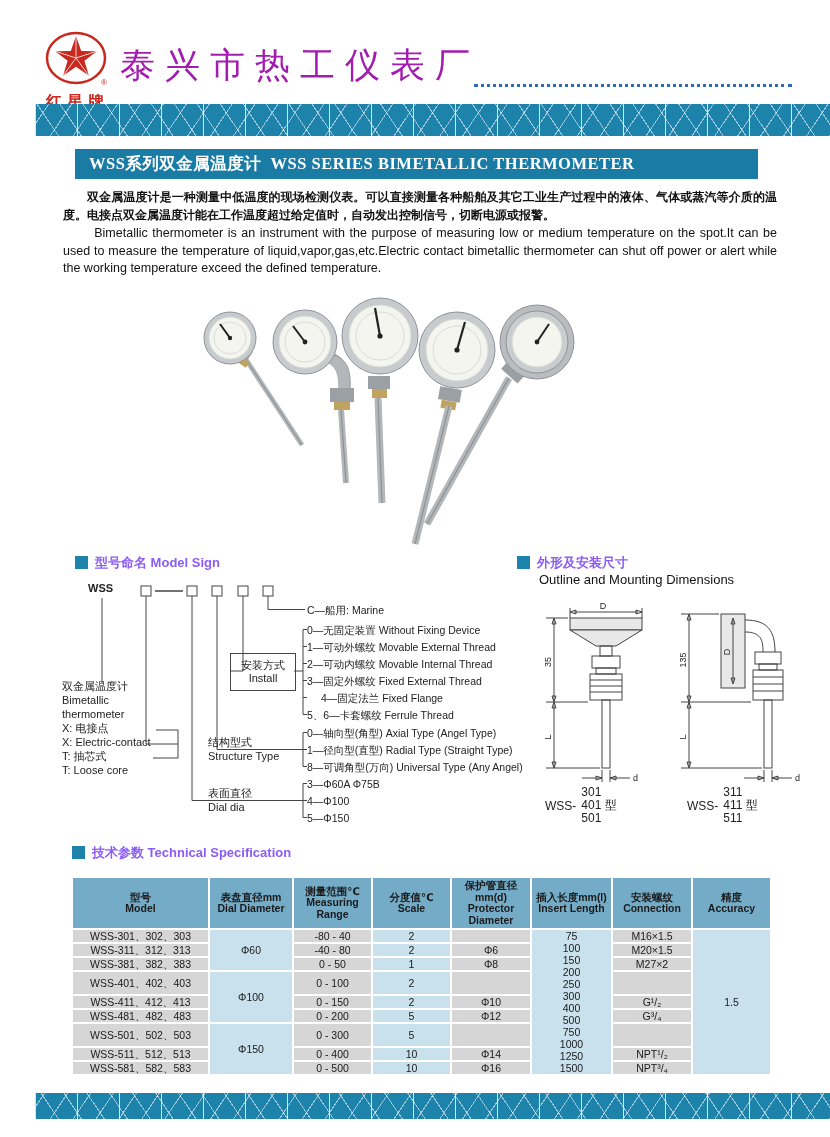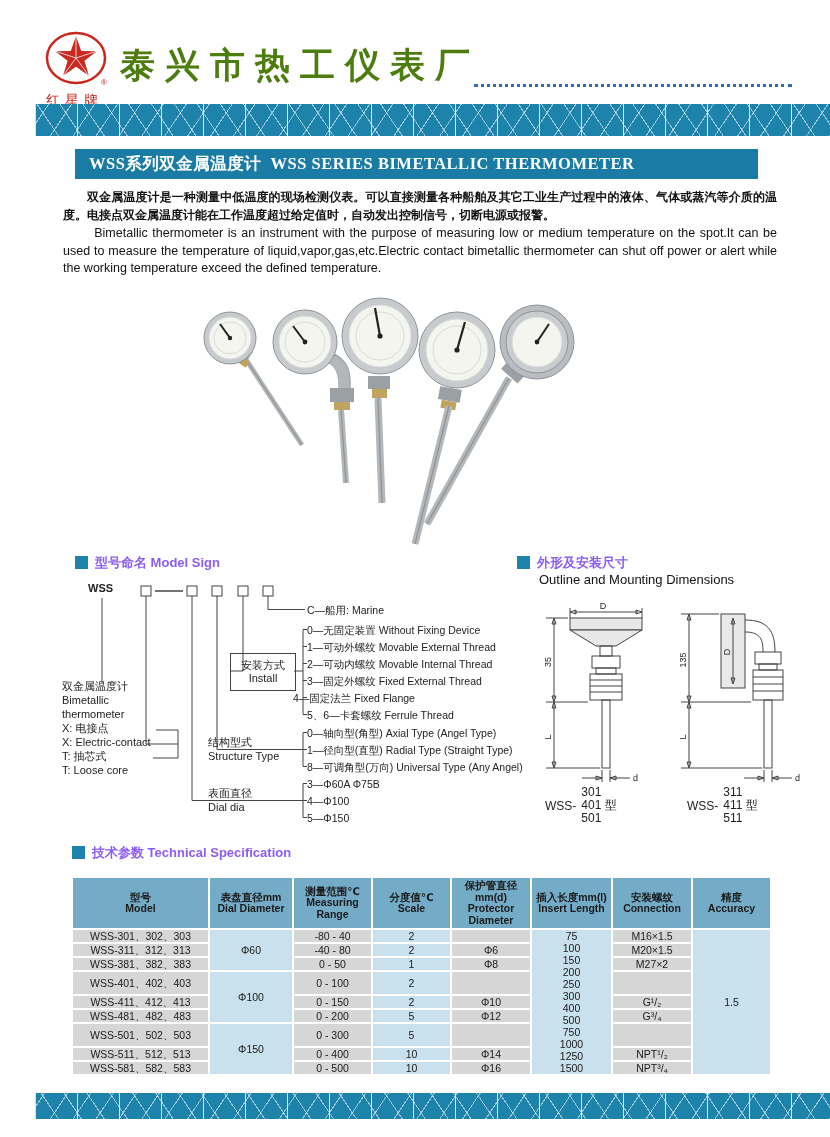--- a/index.html
+++ b/index.html
@@ -3,22 +3,22 @@
 <meta charset="utf-8">
 <style>
   html,body{margin:0;padding:0;background:#fff;}
   #page{position:relative;width:830px;height:1137px;background:#fff;overflow:hidden;
         font-family:"Liberation Sans","DejaVu Sans",sans-serif;color:#111;}
   .abs{position:absolute;}
   .pre{white-space:pre-line;}
   .nw{white-space:nowrap;}
 
   
-  .company{font-size:35px;font-weight:bold;letter-spacing:10px;color:#4d7c0f;}
-  .brand-text{font-size:14px;font-weight:normal;color:#C8281E;letter-spacing:5px;}
+  .company{font-size:35px;font-weight:normal;letter-spacing:10px;color:#a21caf;}
+  .brand-text{font-size:16px;font-weight:bold;color:#C8281E;letter-spacing:5px;}
   .dotline{border-bottom:3px dotted #2E6DB4;}
   .lattice{background-color:#1E83AB;
     background-image:
       repeating-linear-gradient(90deg, rgba(255,255,255,.8) 0 1px, transparent 1px 42px),
       repeating-linear-gradient(56deg, rgba(255,255,255,.55) 0 1px, transparent 1px 19px),
       repeating-linear-gradient(-56deg, rgba(255,255,255,.55) 0 1px, transparent 1px 19px);}
   .titlebar{background:#1A7CA5;color:#fff;font-family:"Liberation Serif","DejaVu Serif",serif;
     font-weight:bold;font-size:16.5px;line-height:30px;padding-left:14px;letter-spacing:.5px;}
 
   
@@ -191,21 +191,21 @@
 T: Loose core</div>
 
     <div class="abs ms-opt nw" style="left:247px;top:24px;">C—船用: Marine</div>
 
     <div class="abs ms-box pre" style="left:170px;top:73px;width:64px;height:36px;">安装方式
 Install</div>
     <div class="abs ms-opt nw" style="left:247px;top:44px;">0—无固定装置 Without Fixing Device</div>
     <div class="abs ms-opt nw" style="left:247px;top:61px;">1—可动外螺纹 Movable External Thread</div>
     <div class="abs ms-opt nw" style="left:247px;top:78px;">2—可动内螺纹 Movable Internal Thread</div>
     <div class="abs ms-opt nw" style="left:247px;top:95px;">3—固定外螺纹 Fixed External Thread</div>
-    <div class="abs ms-opt nw" style="left:233px;top:112px;text-align:center;">4—固定法兰 Fixed Flange</div>
+    <div class="abs ms-opt nw" style="left:261px;top:112px;text-align:center;">4—固定法兰 Fixed Flange</div>
     <div class="abs ms-opt nw" style="left:247px;top:129px;">5、6—卡套螺纹 Ferrule Thread</div>
 
     <div class="abs ms-group pre" style="left:148px;top:155px;width:90px;">结构型式
 Structure Type</div>
     <div class="abs ms-opt nw" style="left:247px;top:147px;">0—轴向型(角型) Axial Type (Angel Type)</div>
     <div class="abs ms-opt nw" style="left:247px;top:164px;">1—径向型(直型) Radial Type (Straight Type)</div>
     <div class="abs ms-opt nw" style="left:247px;top:181px;">8—可调角型(万向) Universal Type (Any Angel)</div>
 
     <div class="abs ms-group pre" style="left:148px;top:206px;width:90px;">表面直径
 Dial dia</div>

